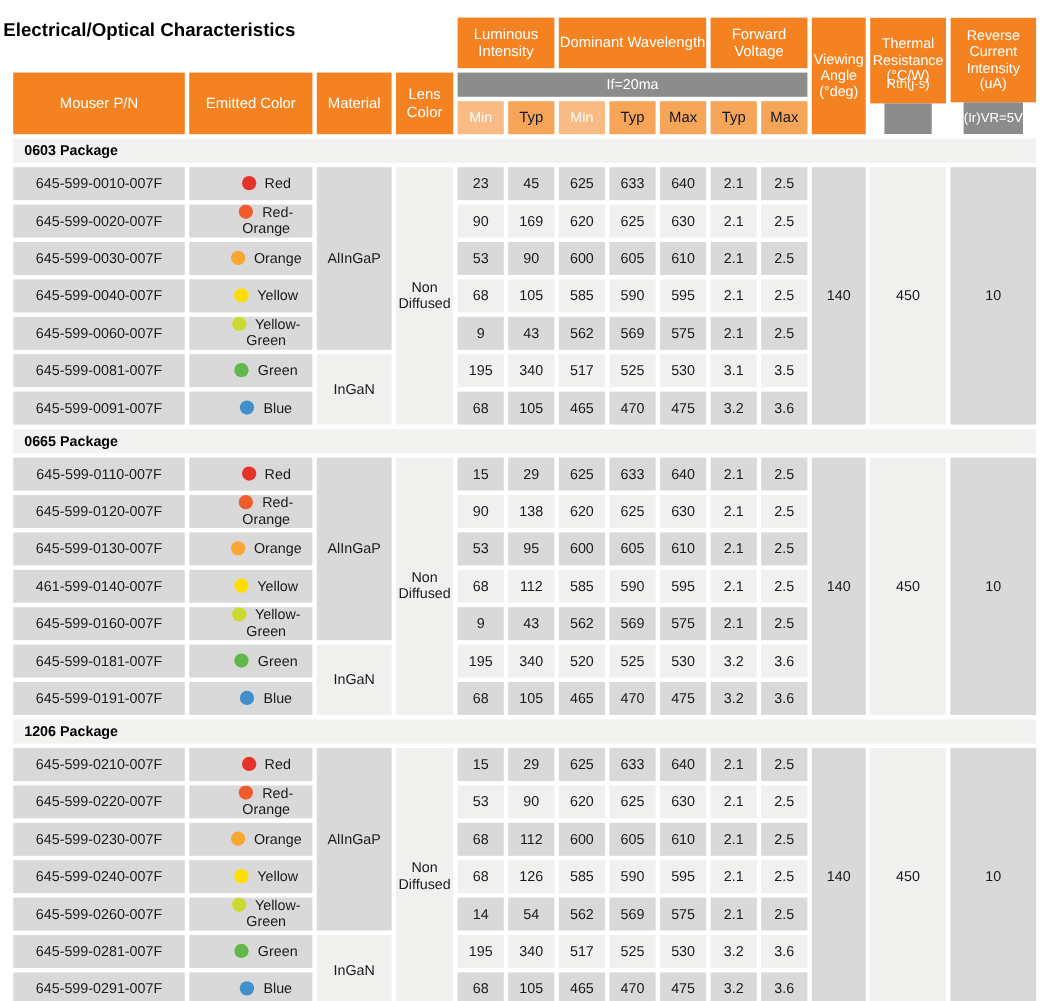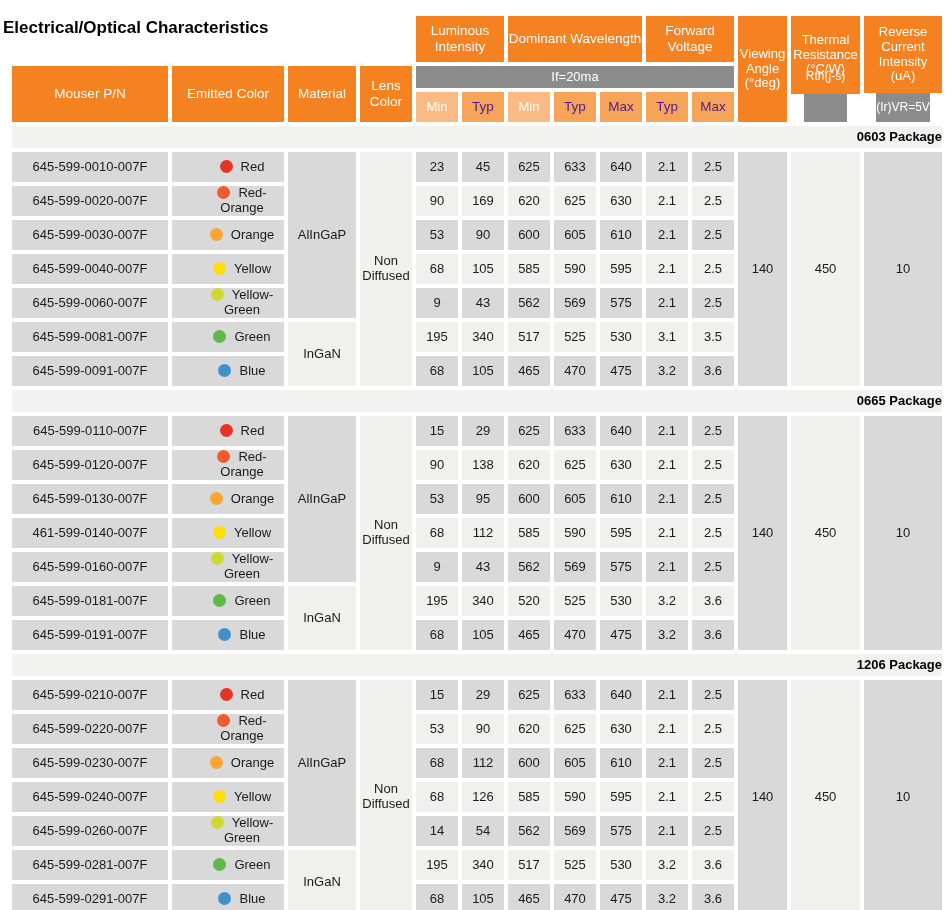--- a/index.html
+++ b/index.html
@@ -7,40 +7,40 @@
   .page{position:relative;width:948px;}
   .title{position:absolute;left:3px;top:6px;font-size:17px;font-weight:bold;color:#000;}
   table{border-collapse:separate;border-spacing:4px;table-layout:fixed;
     margin:12px 0 0 8px;width:938px;}
   td{text-align:center;vertical-align:middle;font-size:13px;padding:0;
     overflow:hidden;line-height:1.15;}
   
   .hdr{background:#F58220;color:#ffffff;font-size:13.5px;}
   .band{background:#8C8C8C;color:#ffffff;font-size:13px;}
   .subL{background:#F9BB83;color:#ffffff;font-size:13px;}
-  .subD{background:#F5A458;color:#4c1d95;font-size:13.5px;}
+  .subD{background:#F5A458;color:#0f172a;font-size:13.5px;}
   .blank{background:transparent;}
   .stack{display:flex;flex-direction:column;height:100%;align-items:center;}
   .stack .top{background:#F58220;color:#fff;flex:1;display:flex;
     align-items:center;justify-content:center;padding:1px 2px;}
   .stack .bot{background:#8C8C8C;color:#fff;display:flex;flex-direction:column;
     align-items:center;justify-content:center;font-size:12px;}
   td.va-cell-hdr{background:#F58220;color:#fff;}
   
   .c-dark{background:#D9D9D9;}
   .c-light{background:#F0F0EE;}
   .section-row td{background:#F2F2F0;font-weight:bold;text-align:left;
     padding-left:10px;font-size:13px;color:#000;}
   .color-cell{text-align:center;padding-left:28px;}
   .dot{display:inline-block;width:13px;height:13px;border-radius:50%;
     margin-right:8px;vertical-align:-2px;}
   tr.hrow1 td{height:46px;}
   tr.hrow2 td{height:22px;}
   tr.hrow3 td{height:30px;}
-  tr.srow td{height:22px;text-align:right;}
+  tr.srow td{height:22px;}
   tr.drow td{height:30px;}
 </style>
 </head>
 <body>
 
 <div class="page">
   <div class="title">Electrical/Optical Characteristics</div>
 
   <table>
     <colgroup>

